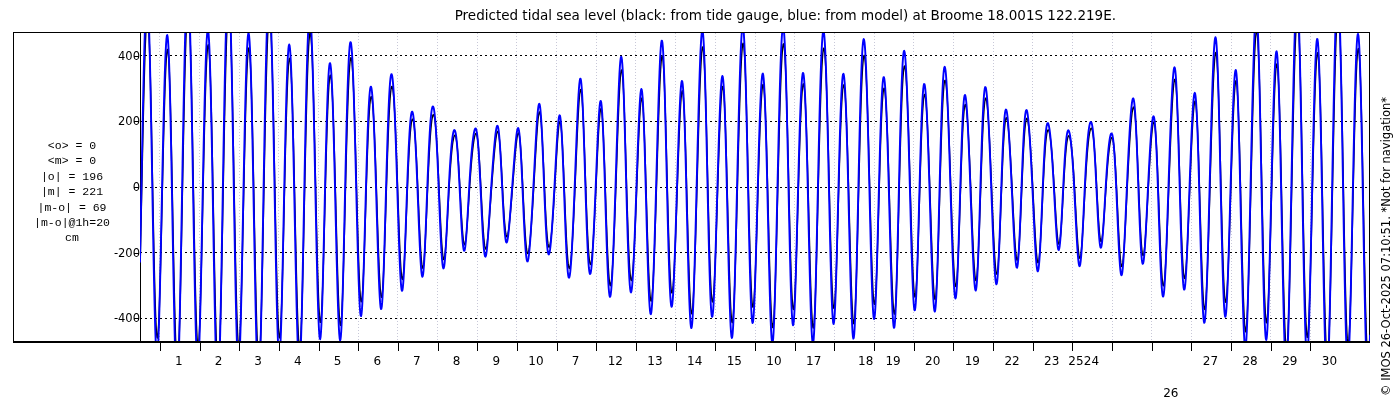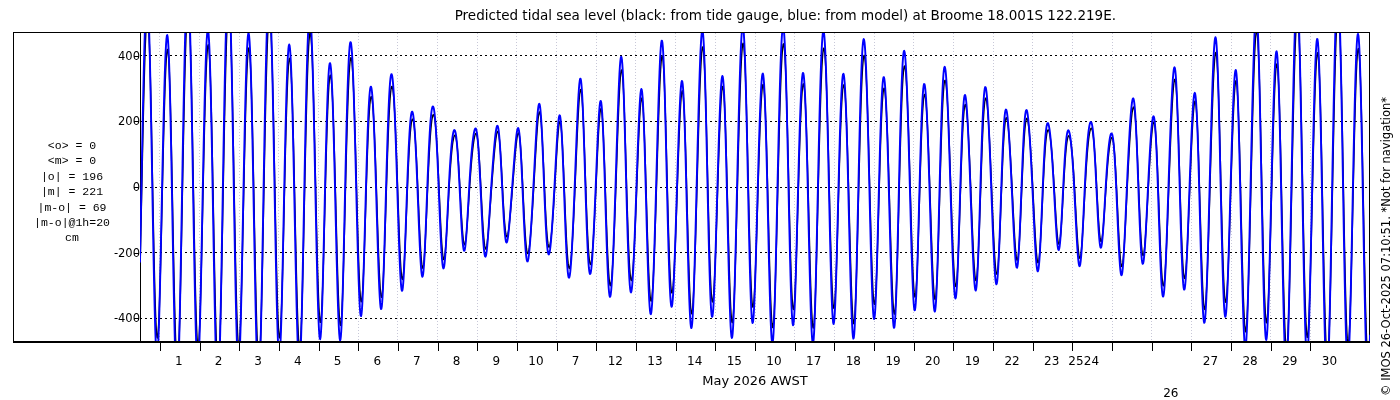--- a/index.html
+++ b/index.html
@@ -283,21 +283,21 @@
       <div class="xtick-label" style="left: 514.968px;">13</div>
       <div class="xtick-mark" style="left: 535.645px;"></div>
       <div class="xtick-label" style="left: 554.645px;">14</div>
       <div class="xtick-mark" style="left: 575.323px;"></div>
       <div class="xtick-label" style="left: 594.323px;">15</div>
       <div class="xtick-mark" style="left: 615px;"></div>
       <div class="xtick-label" style="left: 634px;">10</div>
       <div class="xtick-mark" style="left: 654.677px;"></div>
       <div class="xtick-label" style="left: 673.677px;">17</div>
       <div class="xtick-mark" style="left: 694.355px;"></div>
-      <div class="xtick-label" style="left: 713.355px;">18</div>
+      <div class="xtick-label" style="left: 713.355px; text-align: right;">18</div>
       <div class="xtick-mark" style="left: 734.032px;"></div>
       <div class="xtick-label" style="left: 753.032px;">19</div>
       <div class="xtick-mark" style="left: 773.71px;"></div>
       <div class="xtick-label" style="left: 792.71px;">20</div>
       <div class="xtick-mark" style="left: 813.387px;"></div>
       <div class="xtick-label" style="left: 832.387px;">19</div>
       <div class="xtick-mark" style="left: 853.065px;"></div>
       <div class="xtick-label" style="left: 872.065px;">22</div>
       <div class="xtick-mark" style="left: 892.742px;"></div>
       <div class="xtick-label" style="left: 911.742px;">23</div>
@@ -310,17 +310,16 @@
       <div class="xtick-mark" style="left: 1051.45px;"></div>
       <div class="xtick-label" style="left: 1070.45px;">27</div>
       <div class="xtick-mark" style="left: 1091.13px;"></div>
       <div class="xtick-label" style="left: 1110.13px;">28</div>
       <div class="xtick-mark" style="left: 1130.81px;"></div>
       <div class="xtick-label" style="left: 1149.81px;">29</div>
       <div class="xtick-mark" style="left: 1170.48px;"></div>
       <div class="xtick-label" style="left: 1189.48px;">30</div>
     </div>
 
-  <div class="xaxis-title">May 2026 AWST</div>
 
   <div class="credit">© IMOS 26-Oct-2025 07:10:51. *Not for navigation*</div>
 
 </div>
 
 </body></html>

